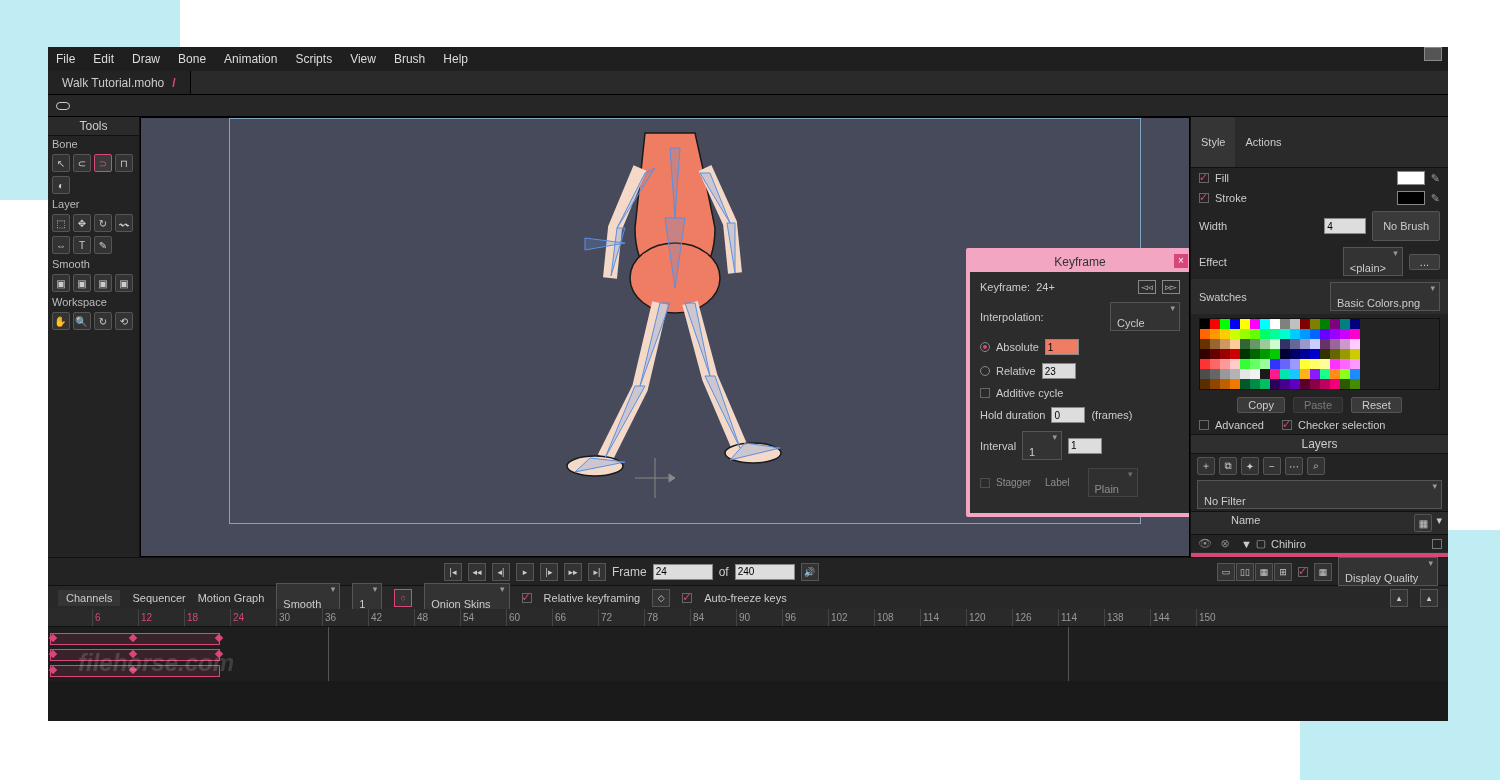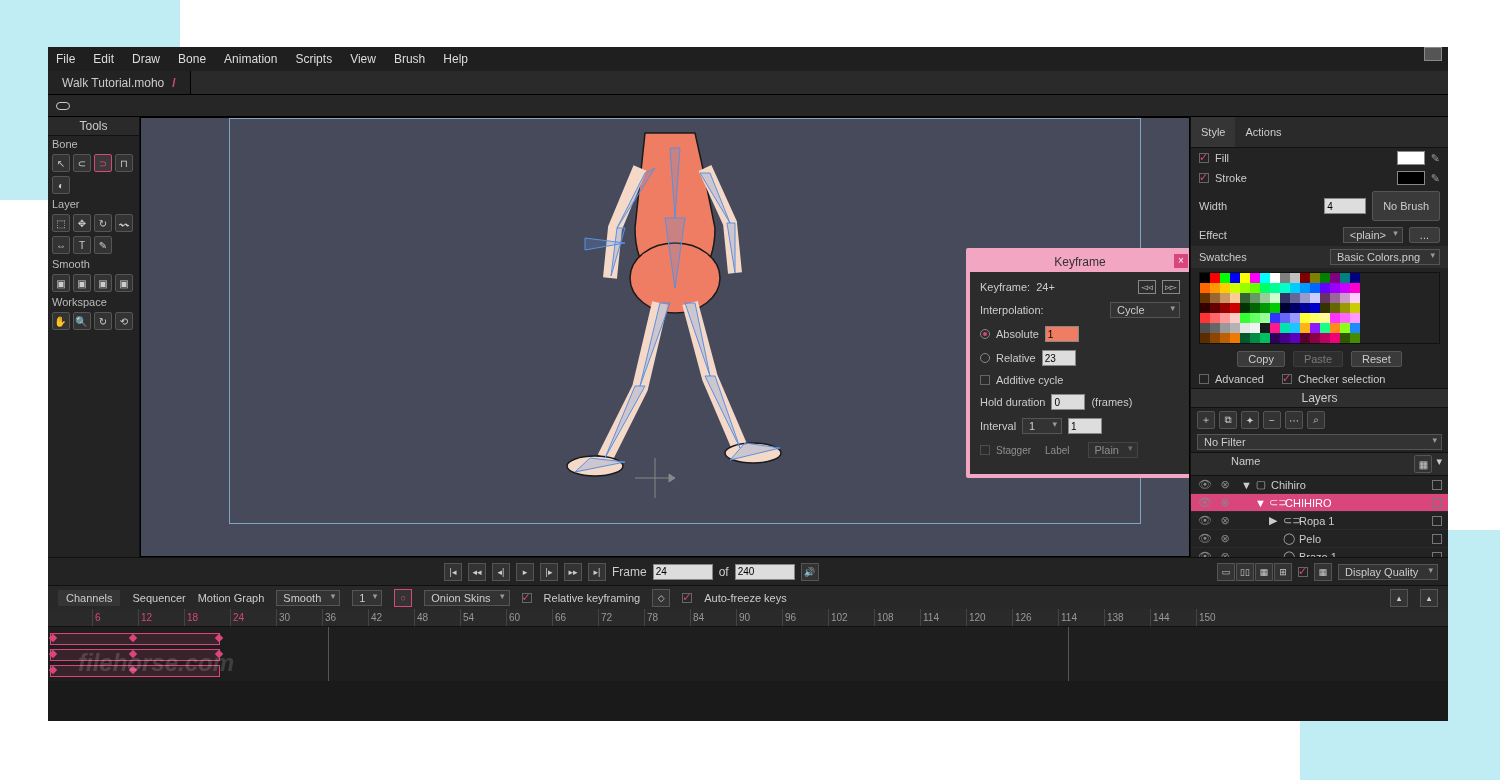--- a/index.html
+++ b/index.html
@@ -20,29 +20,29 @@
 .tools .title { background:#2a2a2a; text-align:center; padding:2px 0; border-bottom:1px solid #111; }
 .section-label { color:#bbb; padding:2px 4px; font-size:11px; }
 .tool-row { display:flex; padding:2px 4px; gap:3px; }
 .tool-btn { width:18px; height:18px; background:#333; border:1px solid #555; border-radius:2px; display:flex; align-items:center; justify-content:center; font-size:10px; color:#ccc; cursor:pointer; }
 .tool-btn.active { background:#3a3a3a; border-color:#d9467b; color:#d9467b; }
 .canvas-area { flex:1; background:#474a5b; position:relative; border:1px solid #000; overflow:hidden; }
 .canvas-frame { position:absolute; left:88px; top:0; right:48px; bottom:32px; border:1px solid #7fa4c4; }
 .character { position:absolute; left:50%; top:10px; transform:translateX(-50%); width:320px; height:380px; }
 .panels { width:258px; background:#232323; border-left:1px solid #111; display:flex; flex-direction:column; }
 .panel-tabs { display:flex; background:#2a2a2a; border-bottom:1px solid #111; font-size:11px; }
-.panel-tab { padding:9px 10px; cursor:pointer; }
+.panel-tab { padding:19px 10px; cursor:pointer; }
 .panel-tab.active { background:#353535; }
 .style-row { display:flex; align-items:center; padding:3px 8px; gap:6px; font-size:11px; }
 .box-check { width:10px; height:10px; border:1px solid #666; display:inline-block; position:relative; }
 .box-check.checked::after { content:'✓'; color:#d9467b; position:absolute; top:-3px; left:-1px; font-size:11px; }
 .color-swatch { width:28px; height:14px; border:1px solid #888; }
 .input-small { width:42px; height:16px; background:#ddd; border:1px solid #888; font-size:10px; padding:0 2px; color:#000;}
 .btn-small { background:#3a3a3a; border:1px solid #555; color:#ccc; padding:1px 10px; font-size:11px; cursor:pointer; border-radius:2px;}
-.dropdown { background:#333; border:1px solid #555; color:#ccc; padding:1px 18px 1px 6px; font-size:11px; position:relative; cursor:pointer; display:inline-block; }
+.dropdown { background:#333; border:1px solid #555; color:#ccc; padding:14px 18px 1px 6px; font-size:11px; position:relative; cursor:pointer; display:inline-block; }
 .dropdown::after { content:'▾'; position:absolute; right:4px; top:0; color:#999; font-size:9px;}
 .swatches-grid { padding:4px 8px; }
 .sw-grid { display:grid; grid-template-columns:repeat(16,10px); gap:0; border:1px solid #111;}
 .sw-cell { width:10px; height:10px; }
 .layers { flex:1; overflow:hidden; display:flex; flex-direction:column;}
 .layers-header { text-align:center; background:#2f2f2f; padding:2px 0; border-top:1px solid #111; border-bottom:1px solid #111;}
 .layers-toolbar { display:flex; gap:4px; padding:3px 6px; }
 .filter-dd { margin:2px 6px; }
 .layers-cols { display:flex; background:#2c2c2c; padding:2px 6px; border-top:1px solid #111; border-bottom:1px solid #111; font-size:11px;}
 .layer-row { display:flex; align-items:center; padding:2px 6px; gap:4px; border-bottom:1px solid #2b2b2b; font-size:11px;}

